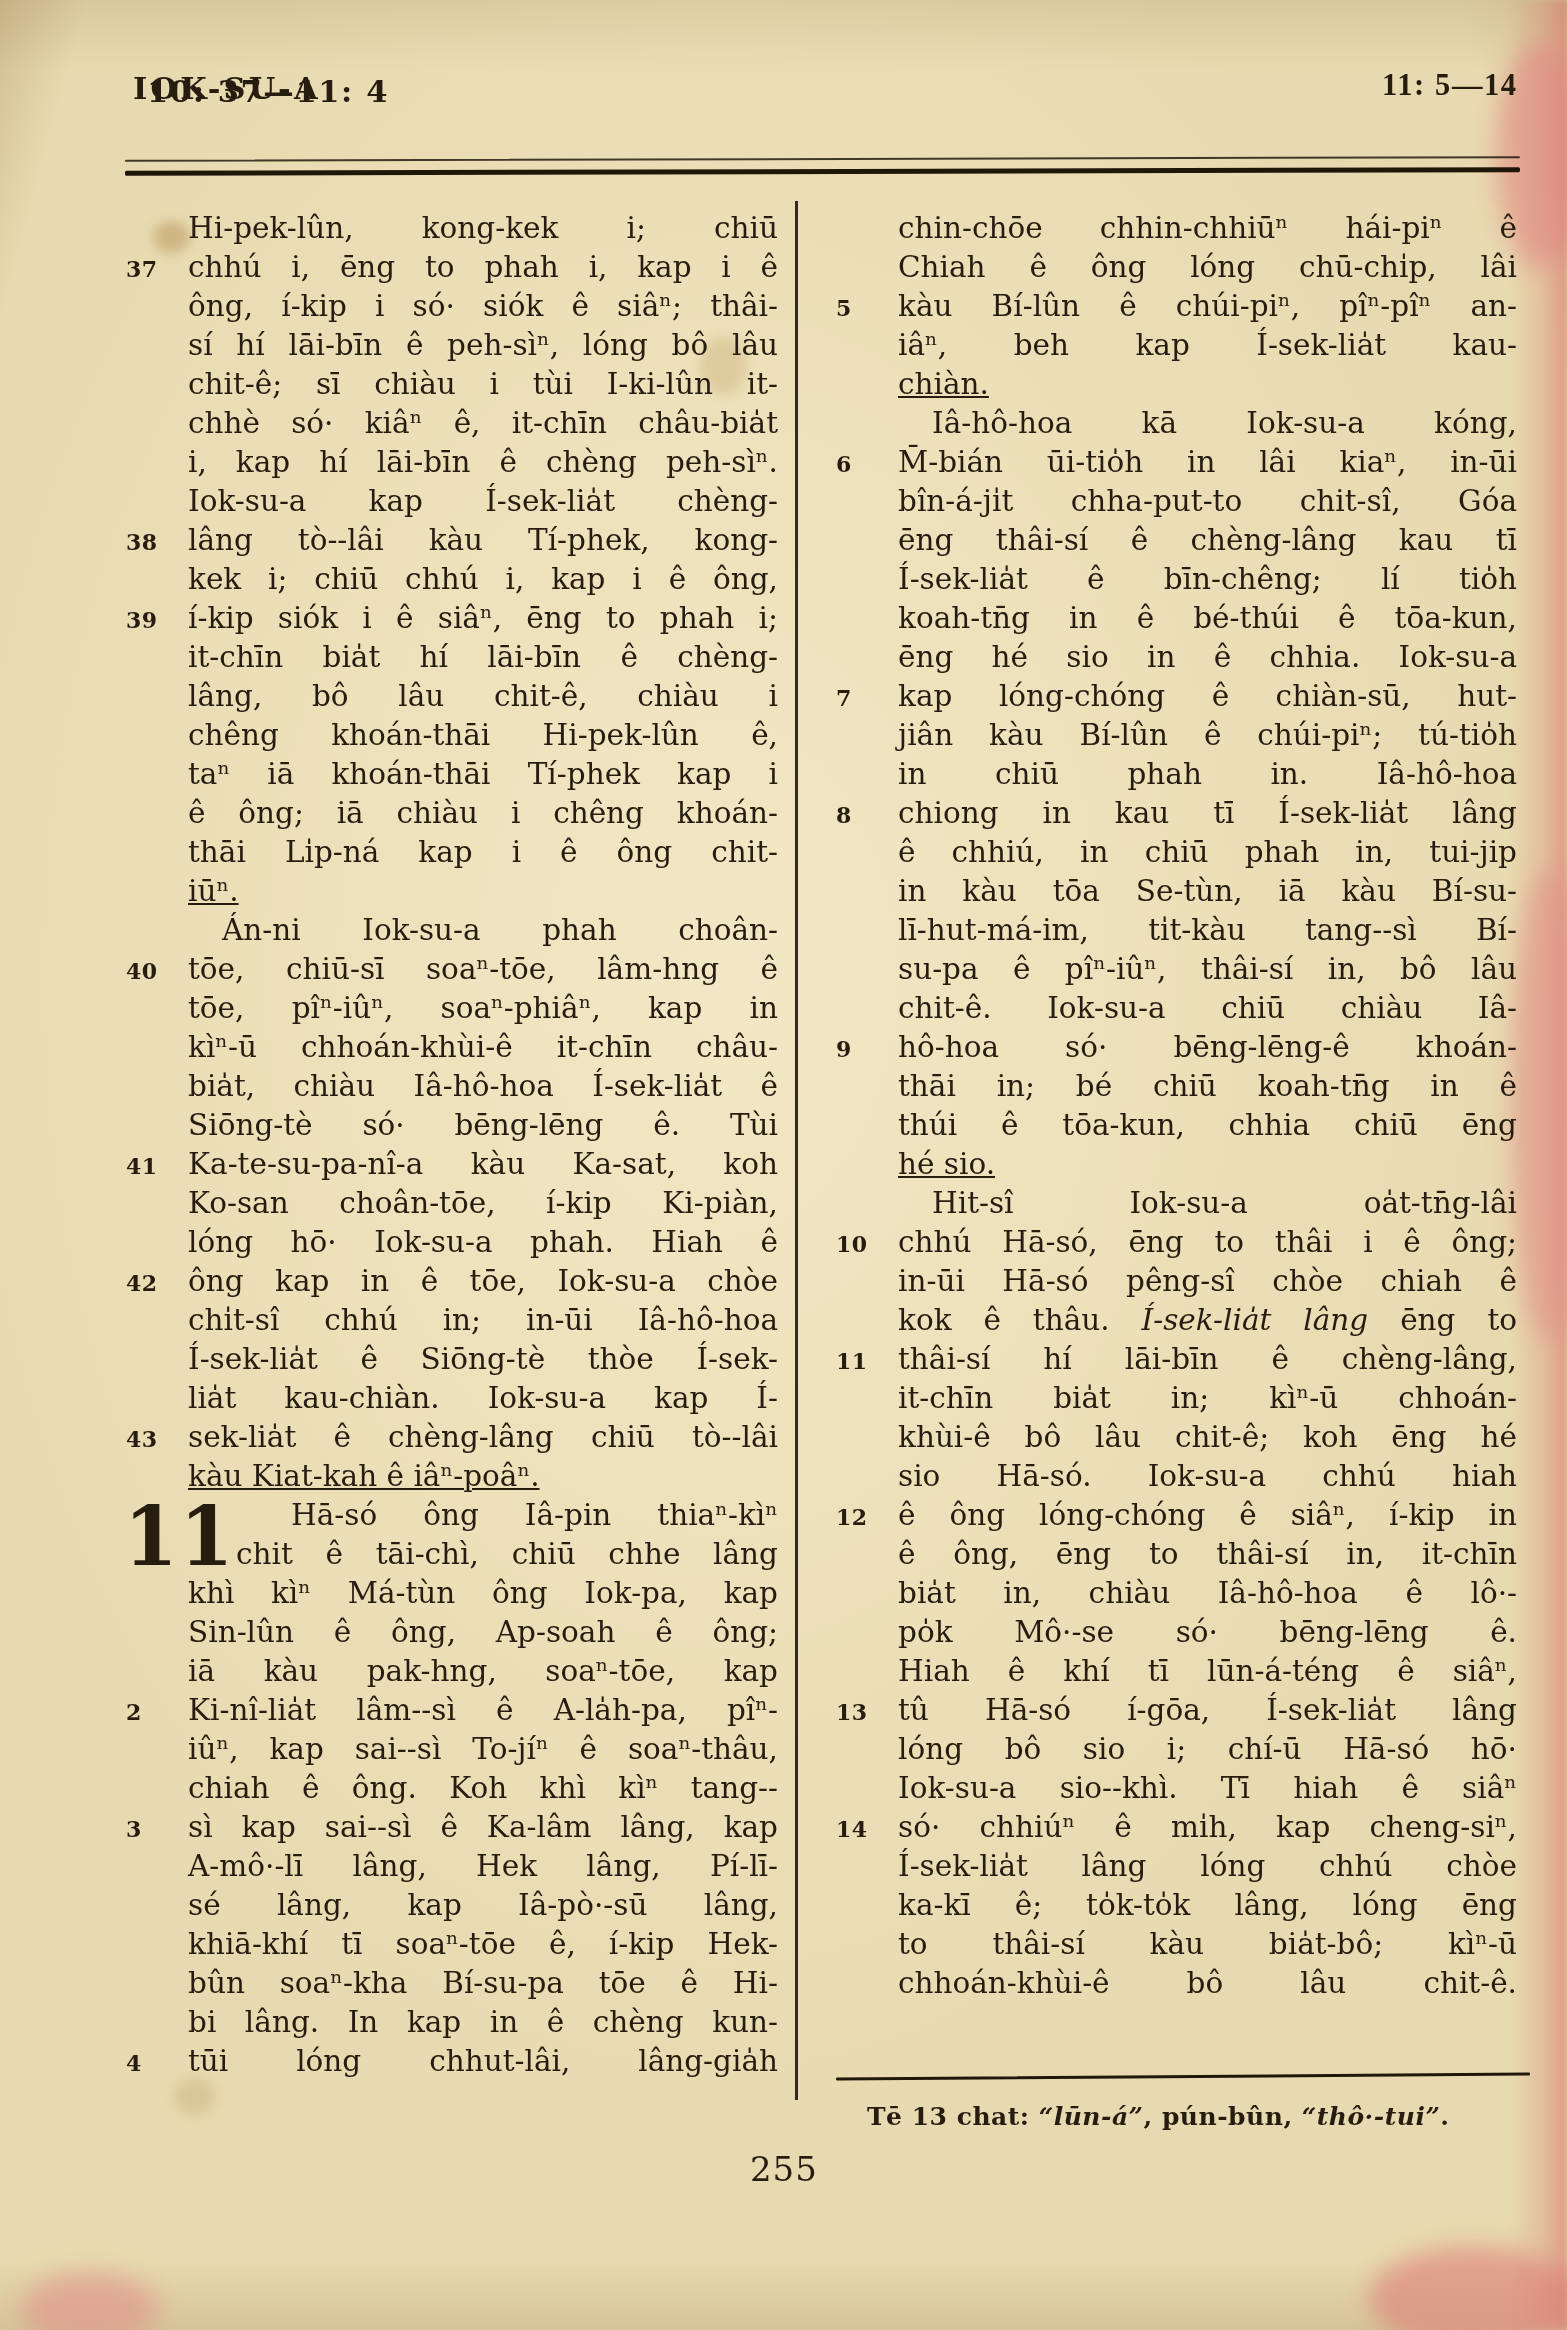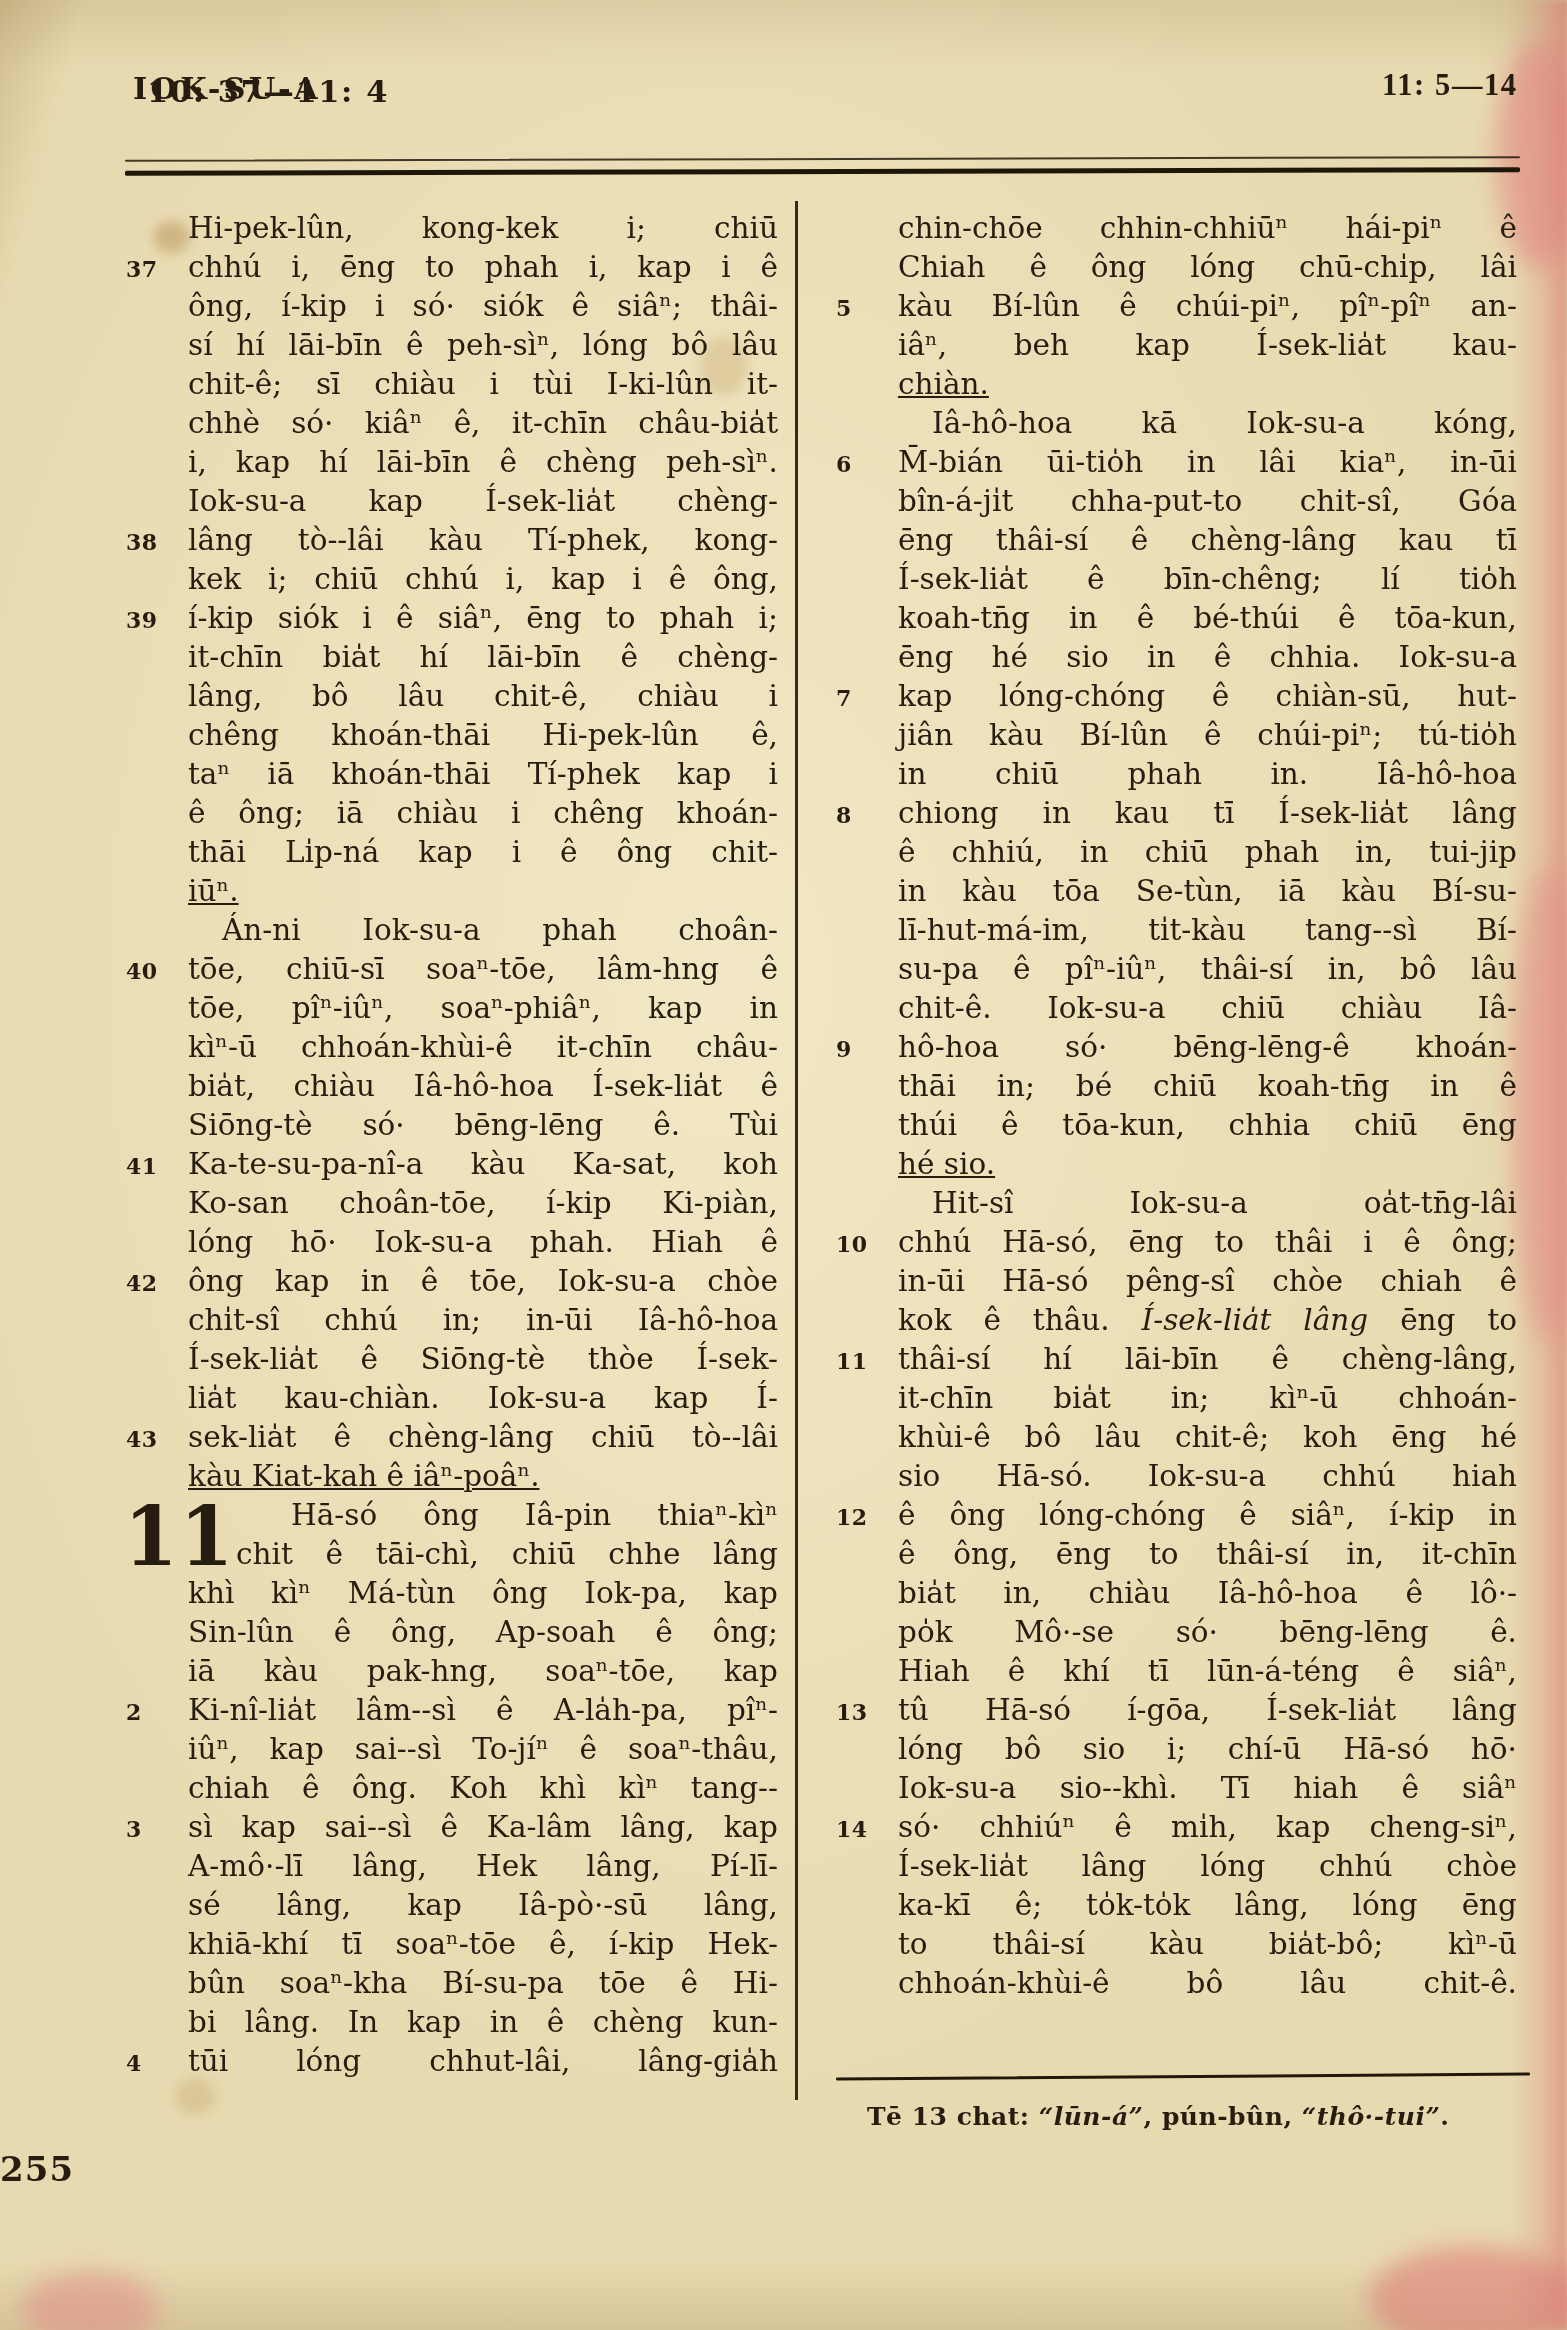--- a/index.html
+++ b/index.html
@@ -54,22 +54,22 @@
   .line.indent{padding-left:34px;}
   .vnum{position:absolute;left:-62px;top:3.2px;font-size:22px;font-weight:700;letter-spacing:0.5px;margin-top:38px;}
   .chapnum{position:absolute;left:-64px;top:2.1px;font-size:77px;font-weight:700;line-height:77px;transform:scaleY(1.08);letter-spacing:2.1px;}
   .line i{font-style:italic;}
 
   
   .footnote-rule{position:absolute;left:836px;top:2075px;width:694px;height:2.6px;background:#21180c;transform:rotate(-.4deg);border-radius:1.1px;}
   .footnote{position:absolute;left:842px;top:2102px;width:689px;font-size:25px;font-weight:600;letter-spacing:0.5px;}
   .footnote .fn-indent{display:inline-block;width:25px;}
 
-  .page-number{position:absolute;top:2149px;left:0;width:1568px;
-    font-size:34px;font-weight:700;letter-spacing:1.1px;}
+  .page-number{position:absolute;top:2149px;left:0;width:1568px;text-align:center;
+    font-size:34px;font-weight:400;letter-spacing:1.1px;}
 </style>
 </head>
 <body>
 
 <div class="paper"></div>
 <div class="edge-right-pink"></div>
 <div class="blob tr"></div>
 <div class="blob mr"></div>
 <div class="blob br"></div>
 <div class="blob bl"></div>

